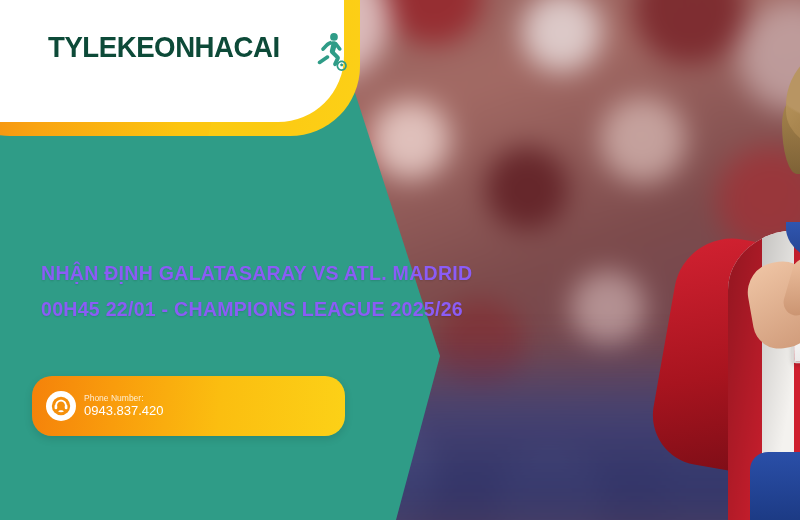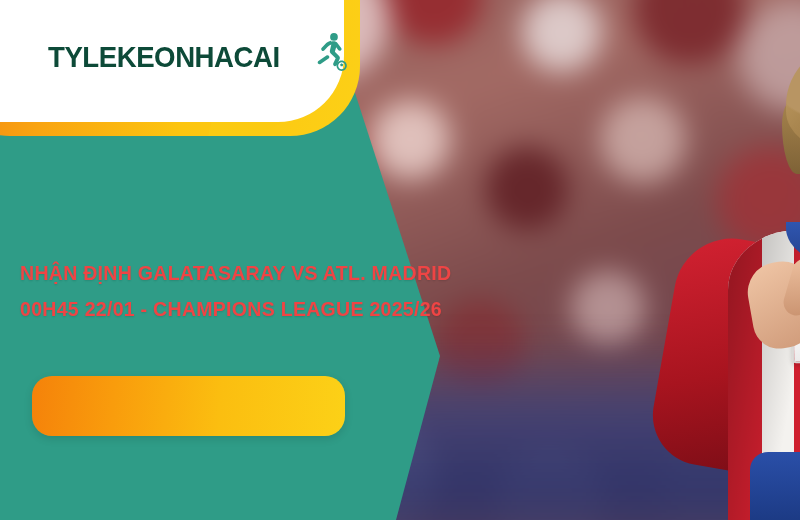--- a/index.html
+++ b/index.html
@@ -194,39 +194,39 @@
     width: 92px; height: 172px;
     background: #ffffff;
     border-radius: 0 0 60px 0;
     transform: skewX(-14deg);
     transform-origin: top left;
   }
 
   
   .logo {
     position: absolute; left: 48px; top: 30px;
-    display: flex; align-items: flex-end; gap: 6px;
+    display: flex; align-items: flex-start; gap: 6px;
   }
   .logo-text {
     font-family: "Liberation Sans Narrow", "Liberation Sans", sans-serif;
     font-size: 30px;
     font-weight: 700;
     letter-spacing: -0.5px;
     color: #0d4a38;
     transform: scaleX(0.92);
     transform-origin: left center;
     white-space: nowrap;
   }
   .logo-icon { width: 44px; height: 44px; display: block; }
 
   
   .title {
-    position: absolute; left: 20px; top: 255px;
+    position: absolute; left: 41px; top: 255px;
     width: 380px;
-    color: #ef4444;
+    color: #8b5cf6;
   }
   .title-line {
     font-family: "Liberation Sans Narrow", "Liberation Sans", sans-serif;
     font-size: 21px;
     font-weight: 700;
     letter-spacing: 0.3px;
     line-height: 1.72;
     transform: scaleX(0.93);
     transform-origin: left center;
     white-space: nowrap;
@@ -327,17 +327,32 @@
     </svg>
   </div>
 
   <div class="title">
     <div class="title-line">NHẬN ĐỊNH GALATASARAY VS ATL. MADRID</div>
     <div class="title-line">00H45 22/01 - CHAMPIONS LEAGUE 2025/26</div>
   </div>
 
   <div class="contact">
 
+    <div class="contact-item phone">
+      <div class="c-icon">
+        <svg viewBox="0 0 24 24">
+          <circle cx="12" cy="12" r="11" fill="#f5900c"></circle>
+          <path d="M12 4.6c-3.7 0-6.7 2.8-6.9 6.3h2.2C7.5 8.4 9.5 6.6 12 6.6s4.5 1.8 4.7 4.3h2.2C18.7 7.4 15.7 4.6 12 4.6z" fill="#fff"></path>
+          <rect x="4.3" y="10.6" width="3.2" height="5.2" rx="1.5" fill="#fff"></rect>
+          <rect x="16.5" y="10.6" width="3.2" height="5.2" rx="1.5" fill="#fff"></rect>
+          <path d="M12 17.1c1.6 0 2.9 0.6 3.5 1.5-1 0.6-2.2 0.9-3.5 0.9s-2.5-0.3-3.5-0.9c0.6-0.9 1.9-1.5 3.5-1.5z" fill="#fff"></path>
+        </svg>
+      </div>
+      <div>
+        <div class="c-label">Phone Number:</div>
+        <div class="c-value">0943.837.420</div>
+      </div>
+    </div>
 
 
   </div>
 
 </div>
 
 </body></html>

